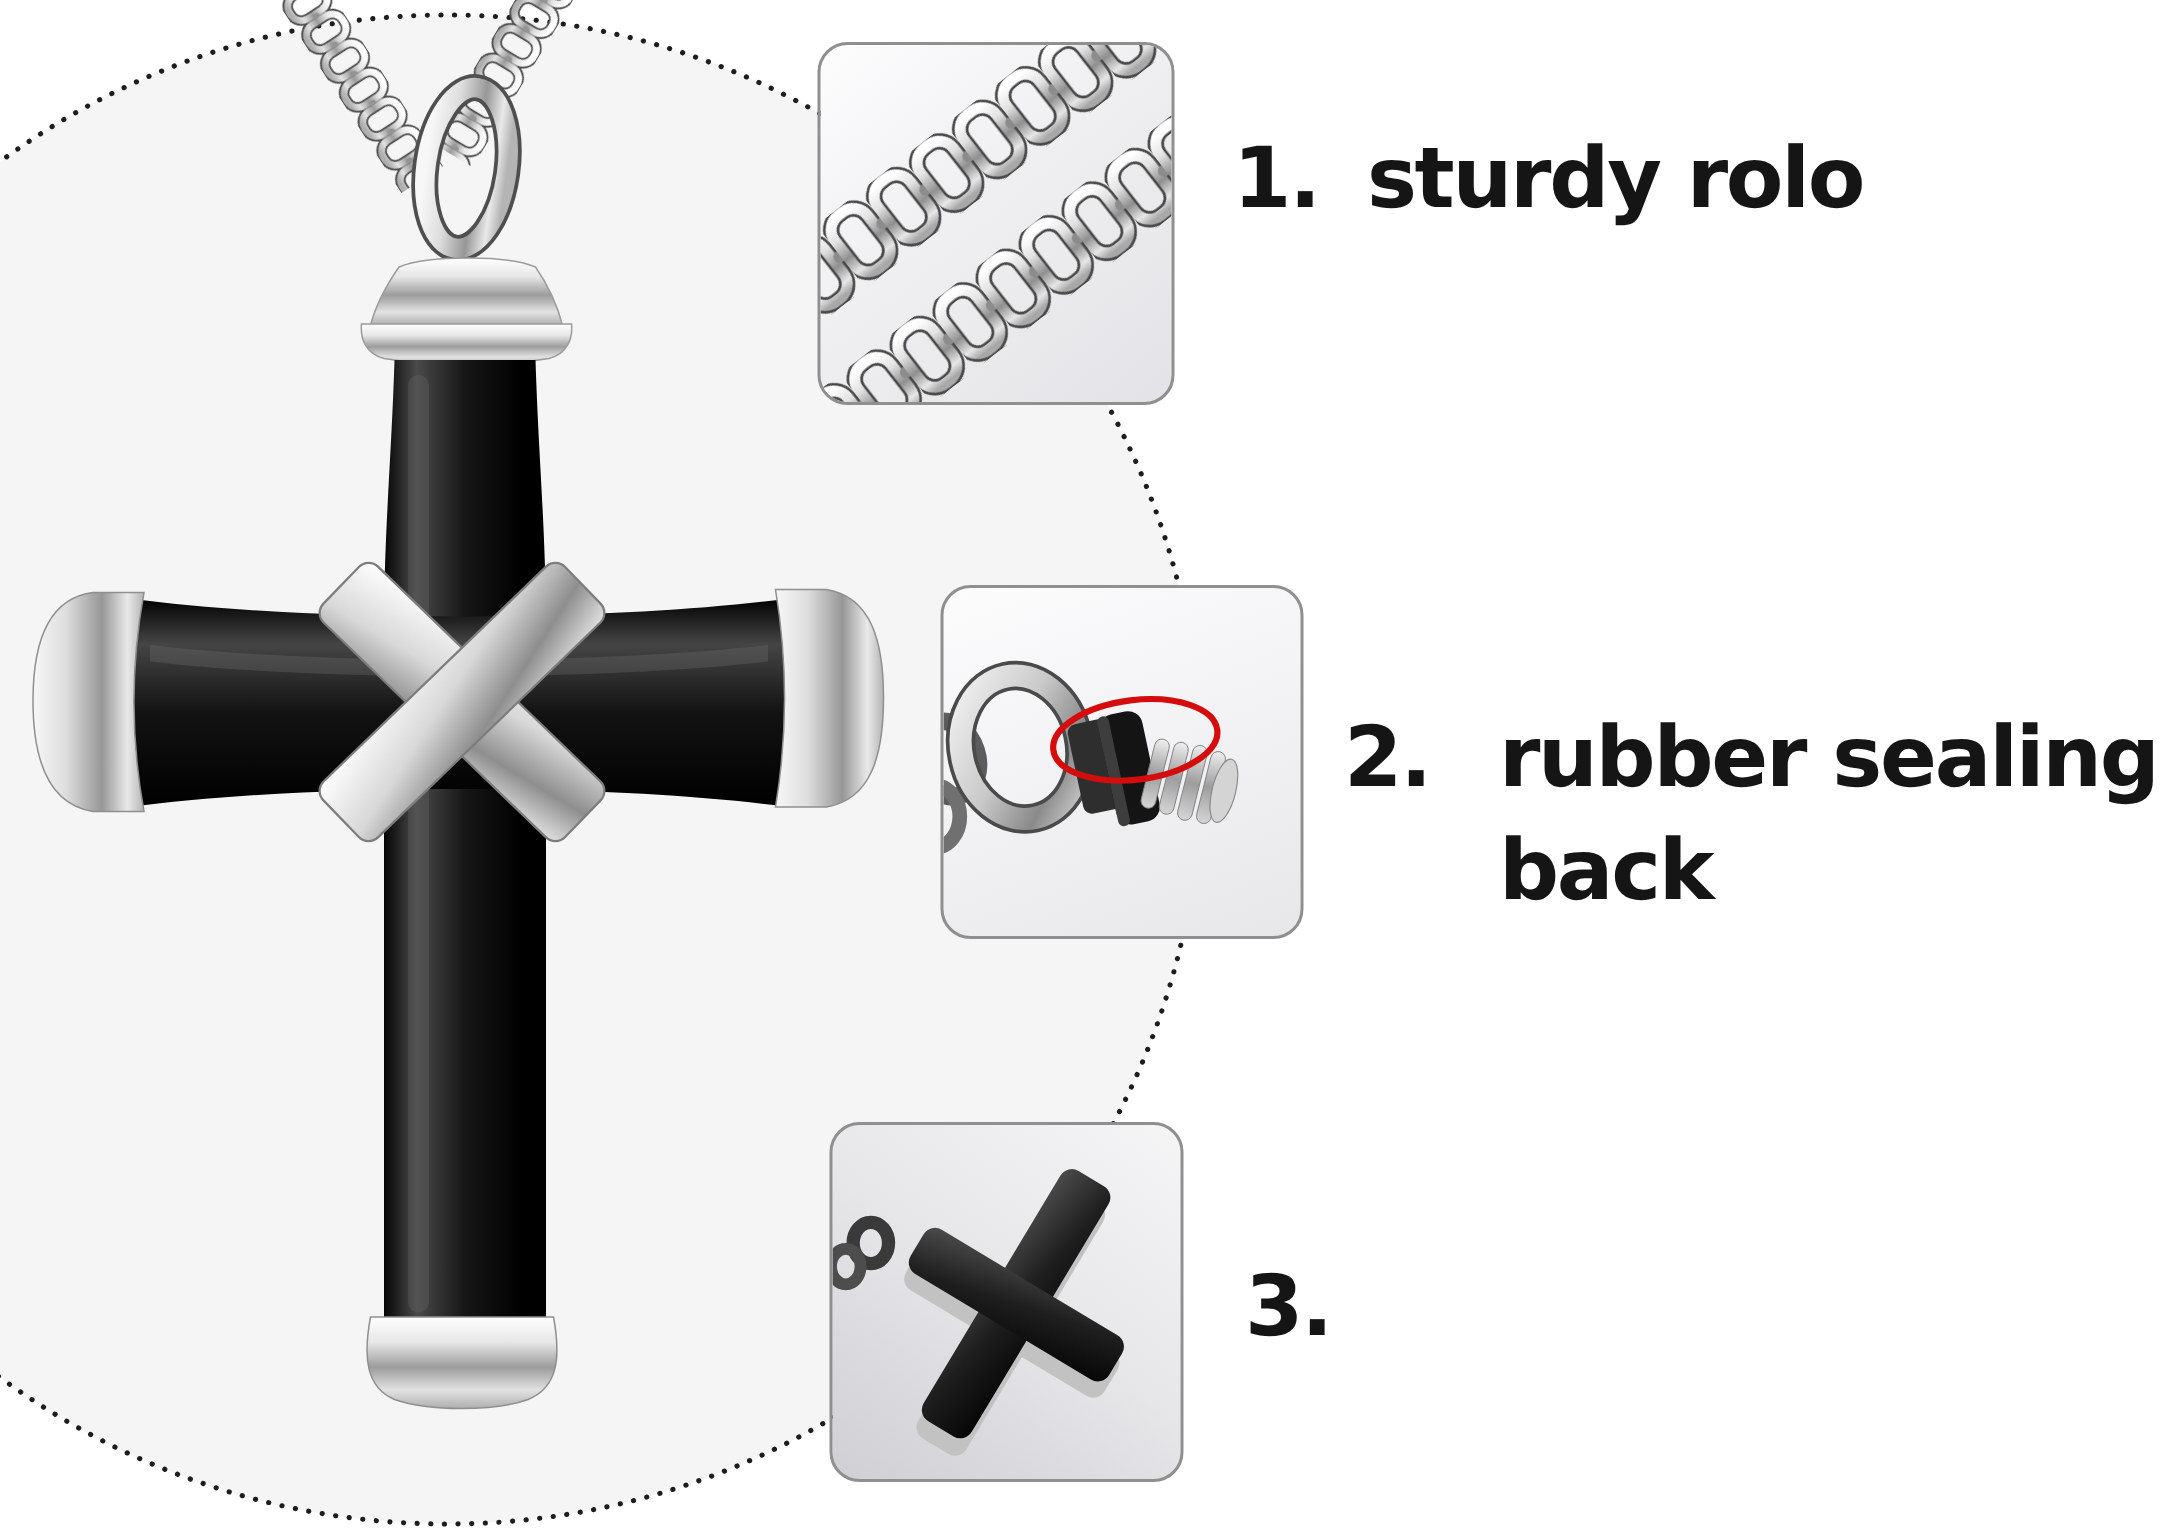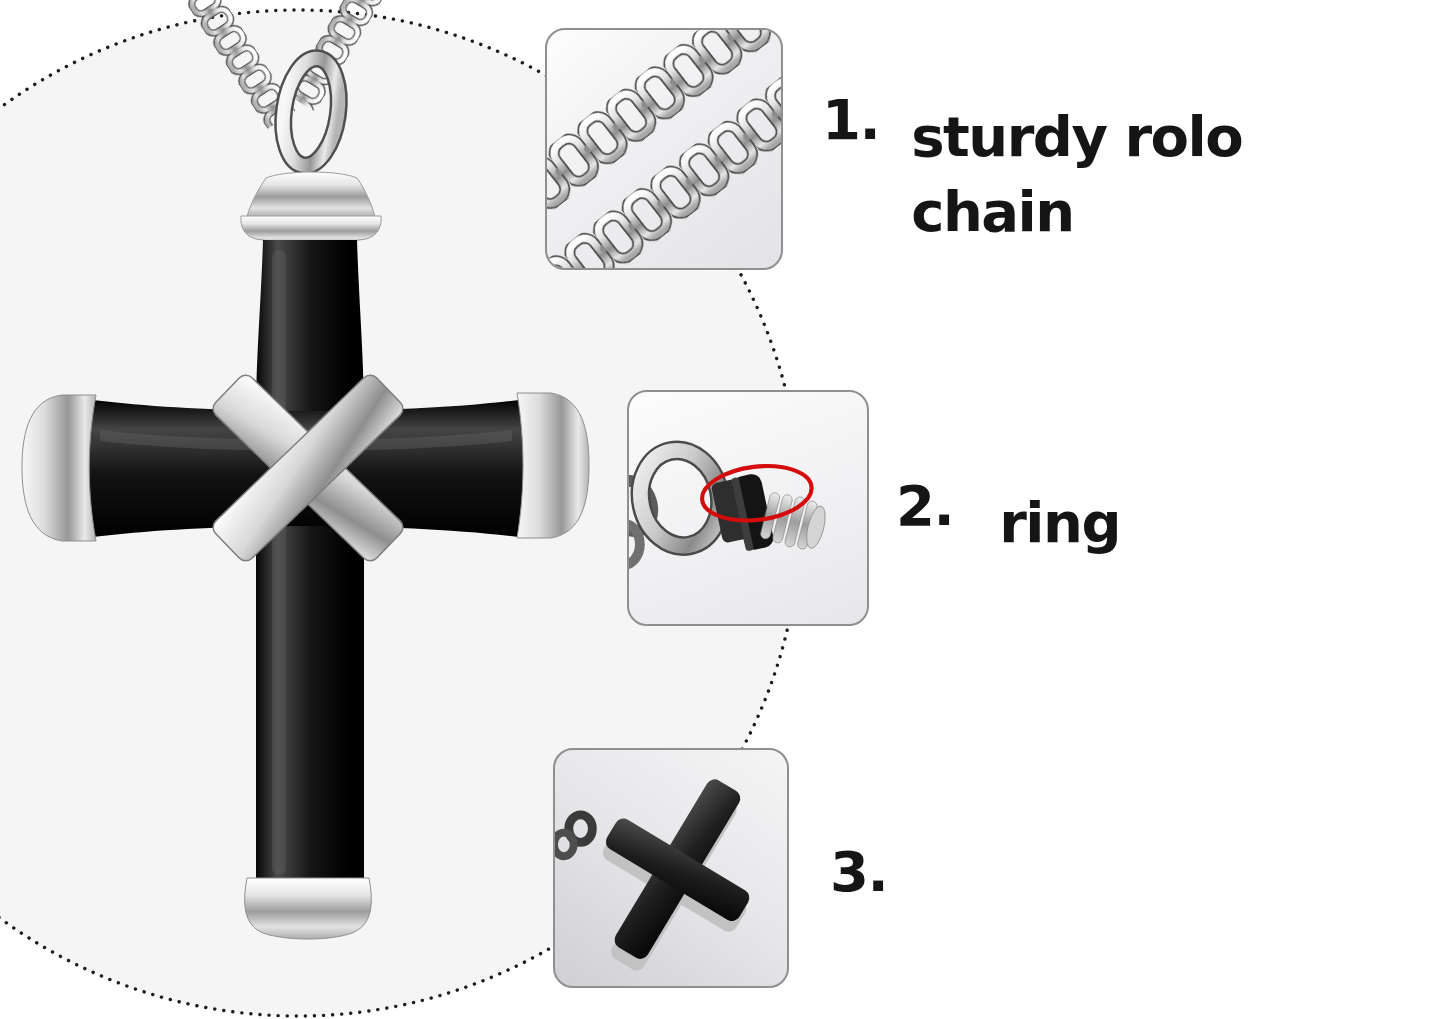--- a/index.html
+++ b/index.html
@@ -18,21 +18,21 @@
   #inset-ring{left:627px;top:390px;width:242px;height:236px;
     background:linear-gradient(160deg,#fcfcfd 0%,#f1f1f3 55%,#e7e7ea 100%);}
   #inset-back{left:553px;top:748px;width:236px;height:240px;
     background:linear-gradient(215deg,#f5f5f6 0%,#e6e6e9 50%,#cfcfd4 100%);}
   .label{
     position:absolute;display:flex;align-items:flex-start;
     color:#151515;font-weight:bold;font-size:56px;line-height:75px;
     letter-spacing:-1.5px;white-space:nowrap;
   }
   .label .num{display:inline-block;}
-  .label .lines{display:flex;flex-direction:column;margin-top:17px;}
+  .label .lines{display:flex;flex-direction:column;}
   #label-1{left:822px;top:82px;}
   #label-1 .num{margin-right:32px;}
   #label-2{left:896px;top:468px;}
   #label-2 .num{margin-right:46px;}
   #label-3{left:830px;top:834px;}
   #label-3 .num{margin-right:42px;}
 </style>
 </head>
 <body>
 
@@ -215,28 +215,28 @@
           <rect x="-78" y="-18" width="157" height="35" rx="9"></rect>
         </g>
       </g>
     </svg>
   </div>
 
   <div class="label" id="label-1">
     <span class="num">1.</span>
     <span class="lines">
       <span>sturdy rolo</span>
-      <span>chain</span>
     </span>
   </div>
 
   <div class="label" id="label-2">
     <span class="num">2.</span>
     <span class="lines">
-      <span>ring</span>
+      <span>rubber sealing</span>
+      <span>back</span>
     </span>
   </div>
 
   <div class="label" id="label-3">
     <span class="num">3.</span>
   </div>
 
 </div>
 
 </body></html>

